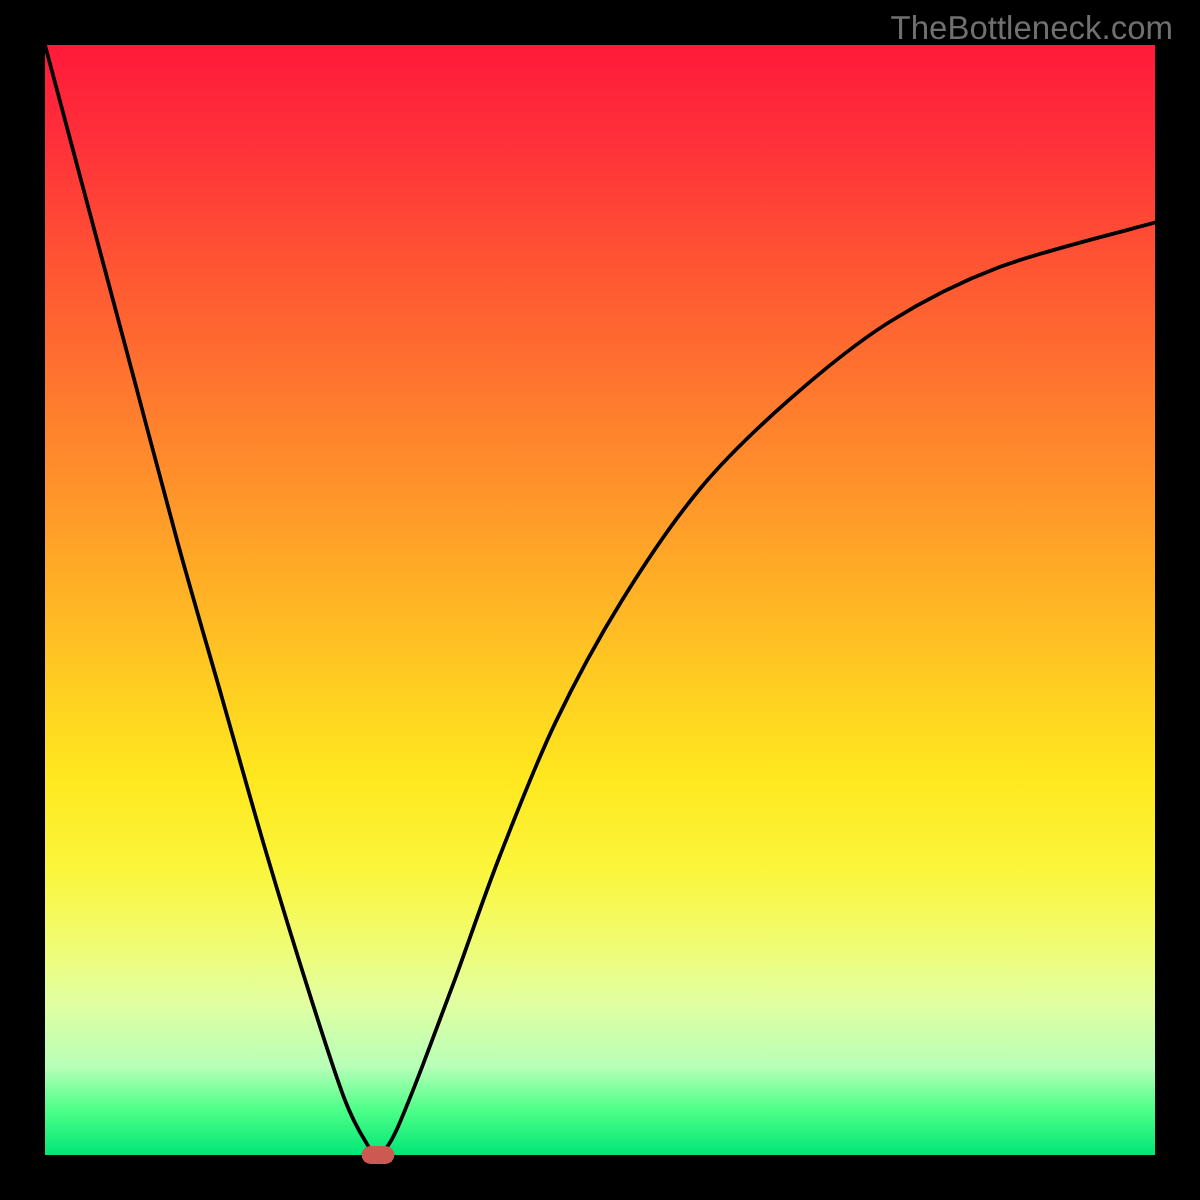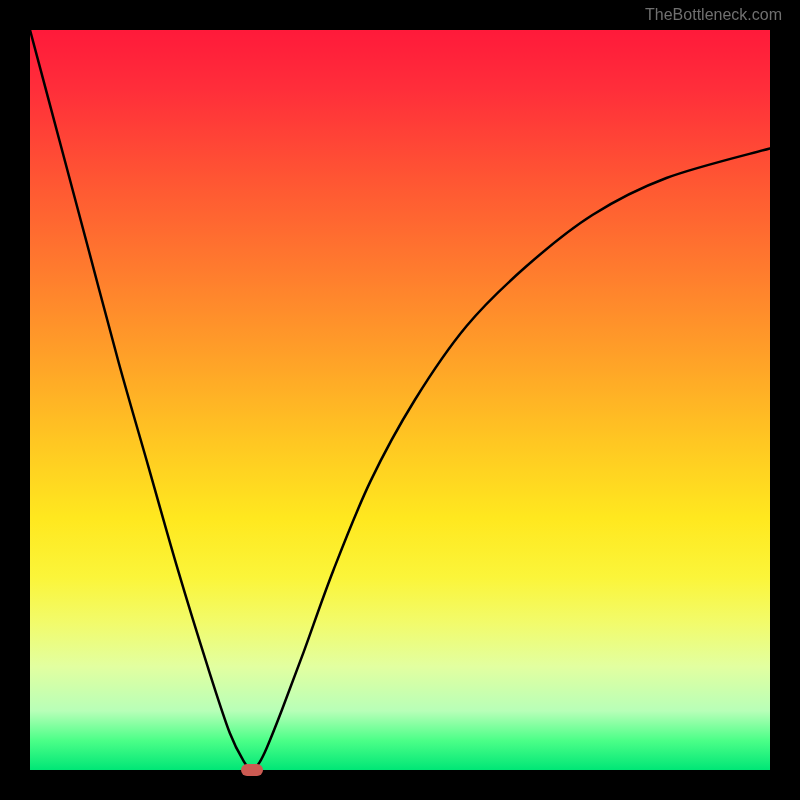--- a/index.html
+++ b/index.html
@@ -10,21 +10,21 @@
     position: relative;
     font-family: Arial, sans-serif;
     overflow: hidden;
   }
 
   .watermark {
     position: absolute;
     top: 6px;
     right: 18px;
     color: #707070;
-    font-size: 16px;
+    font-size: 22px;
     font-weight: 500;
     z-index: 20;
   }
 
   .chart-frame {
     position: absolute;
     left: 30px;
     top: 30px;
     width: 740px;
     height: 740px;

